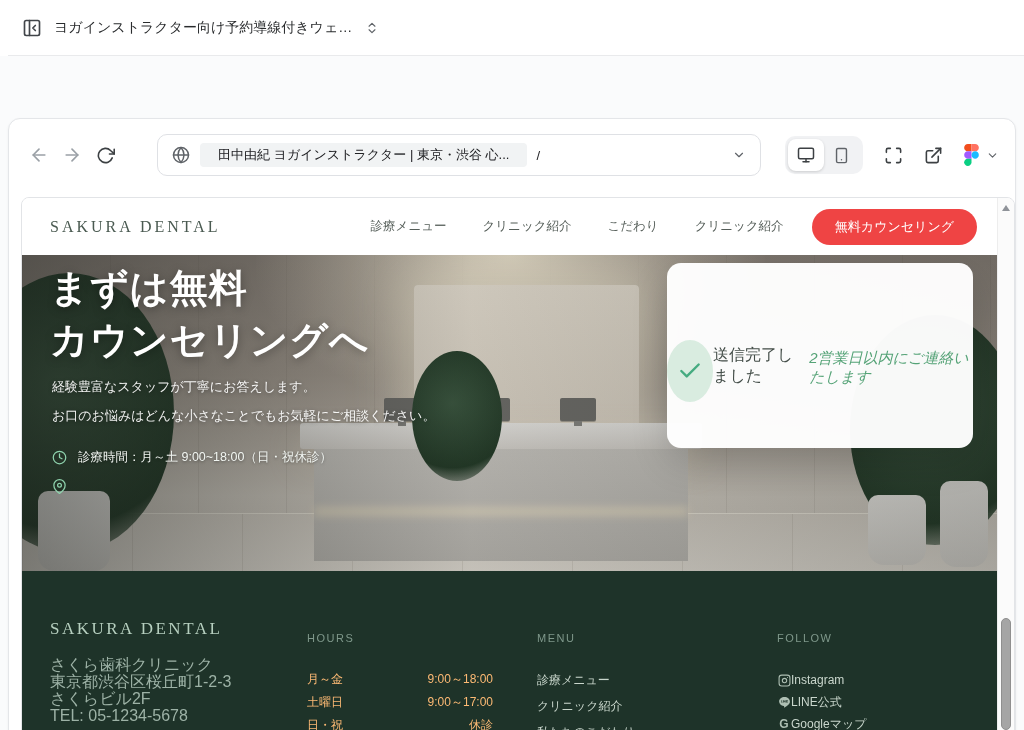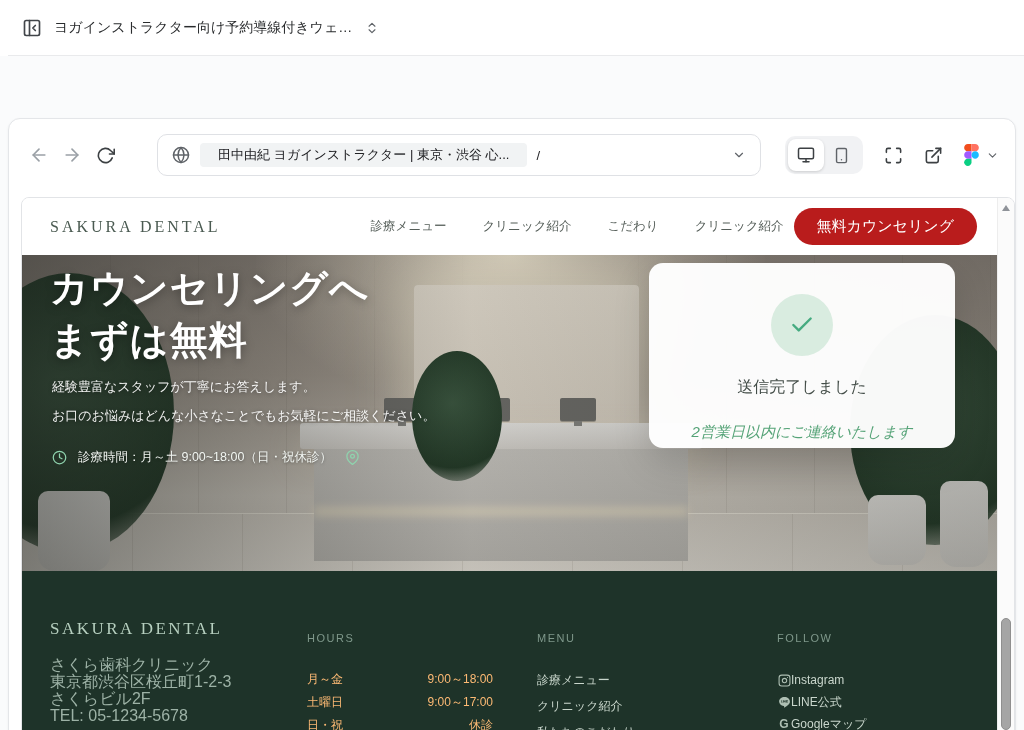--- a/index.html
+++ b/index.html
@@ -38,21 +38,21 @@
 
   
   .canvas { position:absolute; left:12px; top:78px; width:994px; height:581px; border:1px solid #e2e4e7;
     border-radius:8px; overflow:hidden; background:#fff; }
 
   .site-header { position:absolute; top:0; left:0; width:977px; height:57px; background:#fff;
     display:flex; align-items:center; padding:0 22px 0 28px; }
   .site-logo { font-family:"Liberation Serif","DejaVu Serif",serif; font-size:16px; letter-spacing:3px; color:#4a5a51; }
   .site-nav { display:flex; gap:36px; margin-left:150px; }
   .site-nav span { font-size:12.5px; color:#555e59; cursor:pointer; }
-  .cta-btn { margin-left:auto; background:#b91c1c; color:#fff; font-size:15px; padding:9px 23px;
+  .cta-btn { margin-left:auto; background:#ef4444; color:#fff; font-size:13px; padding:9px 23px;
     border-radius:999px; border:none; cursor:pointer; }
 
   
   .hero { position:absolute; top:57px; left:0; width:977px; height:316px; overflow:hidden; background:#b3a99e; }
   .hero-base { position:absolute; inset:0;
     background:linear-gradient(180deg,#968c83 0%,#aca297 38%,#c3bbb0 60%,#d6d0c6 76%,#cfc9bf 100%); }
   .cove { position:absolute; left:24%; right:24%; top:0; height:160px;
     background:radial-gradient(ellipse at 50% 0%, rgba(250,240,218,.95), rgba(250,240,218,0) 72%); }
   .lit-wall { position:absolute; left:392px; top:30px; width:225px; height:235px; border-radius:4px;
     background:linear-gradient(180deg,#f0e8da,#dcd3c5); box-shadow:0 0 46px 14px rgba(246,236,214,.55); }
@@ -75,28 +75,28 @@
   .plant { position:absolute; border-radius:50%;
     background:radial-gradient(circle at 45% 40%, #3d5a42, #233b27 70%, rgba(25,40,26,0) 100%); }
   .pot { position:absolute; background:linear-gradient(180deg,#efede8,#d9d6d0); border-radius:10px 10px 16px 16px; }
   .hero-overlay { position:absolute; inset:0;
     background:linear-gradient(90deg, rgba(24,27,25,.52), rgba(24,27,25,.16) 46%, rgba(24,27,25,.30)); }
 
   .hero-h1 { position:absolute; left:28px; top:8px; font-size:38px; line-height:1.36; font-weight:800;
     color:#fff; letter-spacing:1px; text-shadow:0 2px 10px rgba(0,0,0,.35); z-index:3; }
   .hero-sub { position:absolute; left:30px; top:118px; font-size:13px; color:rgba(255,255,255,.93);
     line-height:2.2; text-shadow:0 1px 4px rgba(0,0,0,.45); z-index:3; }
-  .hero-info { position:absolute; left:30px; top:194px; display:flex; flex-direction:row; gap:13px; z-index:3;justify-content:flex-end; }
+  .hero-info { position:absolute; left:30px; top:194px; display:flex; flex-direction:column; gap:13px; z-index:3;justify-content:flex-end; }
   .info-row { display:flex; align-items:center; gap:11px; font-size:12.5px; color:#f1f5f1;
     text-shadow:0 1px 3px rgba(0,0,0,.4); }
   .info-row .icon { color:#8fd3ae; display:flex; }
 
-  .success-card { position:absolute; right:44px; top:8px; width:306px; height:185px; z-index:4;
+  .success-card { position:absolute; right:26px; top:8px; width:306px; height:185px; z-index:4;
     background:rgba(255,255,255,.97); border-radius:14px; box-shadow:0 14px 36px rgba(0,0,0,.15);
-    display:flex; flex-direction:column; align-items:center; }
+    display:flex; flex-direction:row; align-items:center; }
   .check-circle { margin-top:31px; width:62px; height:62px; border-radius:50%; background:#d9ece0;
     display:flex; align-items:center; justify-content:center; color:#45ab80; }
   .success-title { margin-top:21px; font-size:16px; color:#434d48; }
   .success-sub { margin-top:25px; font-size:15px; color:#55a377;font-style:italic; }
 
   
   .site-footer { position:absolute; top:373px; left:0; width:977px; height:208px; background:#1e3329; }
   .f-brand { position:absolute; left:28px; top:48px; font-family:"Liberation Serif","DejaVu Serif",serif;
     font-size:17px; letter-spacing:2.5px; color:#b6cfbf; }
   .f-brand-lines { position:absolute; left:28px; top:85px; font-size:16px; color:#9db2a6; line-height:17px; }
@@ -259,22 +259,22 @@
         <div class="monitor" style="left:538px; top:143px;"></div>
         <div class="plant" style="left:-58px; top:18px; width:210px; height:280px;"></div>
         <div class="pot" style="left:16px; top:236px; width:72px; height:80px;"></div>
         <div class="plant" style="left:390px; top:96px; width:90px; height:130px;"></div>
         <div class="plant" style="left:828px; top:60px; width:170px; height:230px;"></div>
         <div class="pot" style="left:846px; top:240px; width:58px; height:70px;"></div>
         <div class="pot" style="left:918px; top:226px; width:48px; height:86px;"></div>
         <div class="hero-overlay"></div>
 
         <div class="hero-h1">
+          <div>まずは無料</div>
           <div>カウンセリングへ</div>
-          <div>まずは無料</div>
         </div>
         <div class="hero-sub">
           <div>経験豊富なスタッフが丁寧にお答えします。</div>
           <div>お口のお悩みはどんな小さなことでもお気軽にご相談ください。</div>
         </div>
         <div class="hero-info">
           <div class="info-row">
             <span class="icon">
               <svg width="15" height="15" viewBox="0 0 24 24" fill="none" stroke="currentColor" stroke-width="2" stroke-linecap="round" stroke-linejoin="round">
                   <circle cx="12" cy="12" r="10"></circle>

